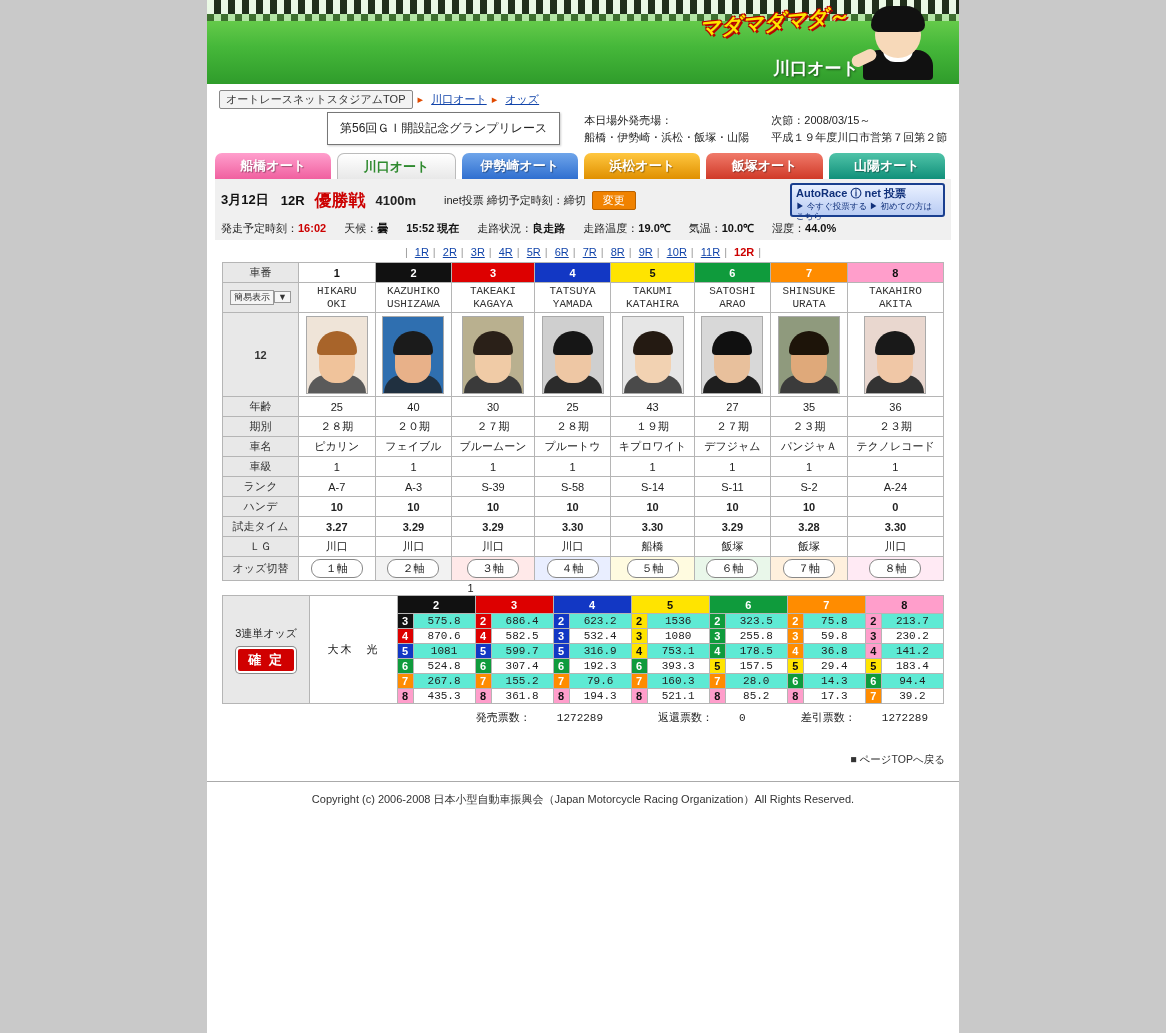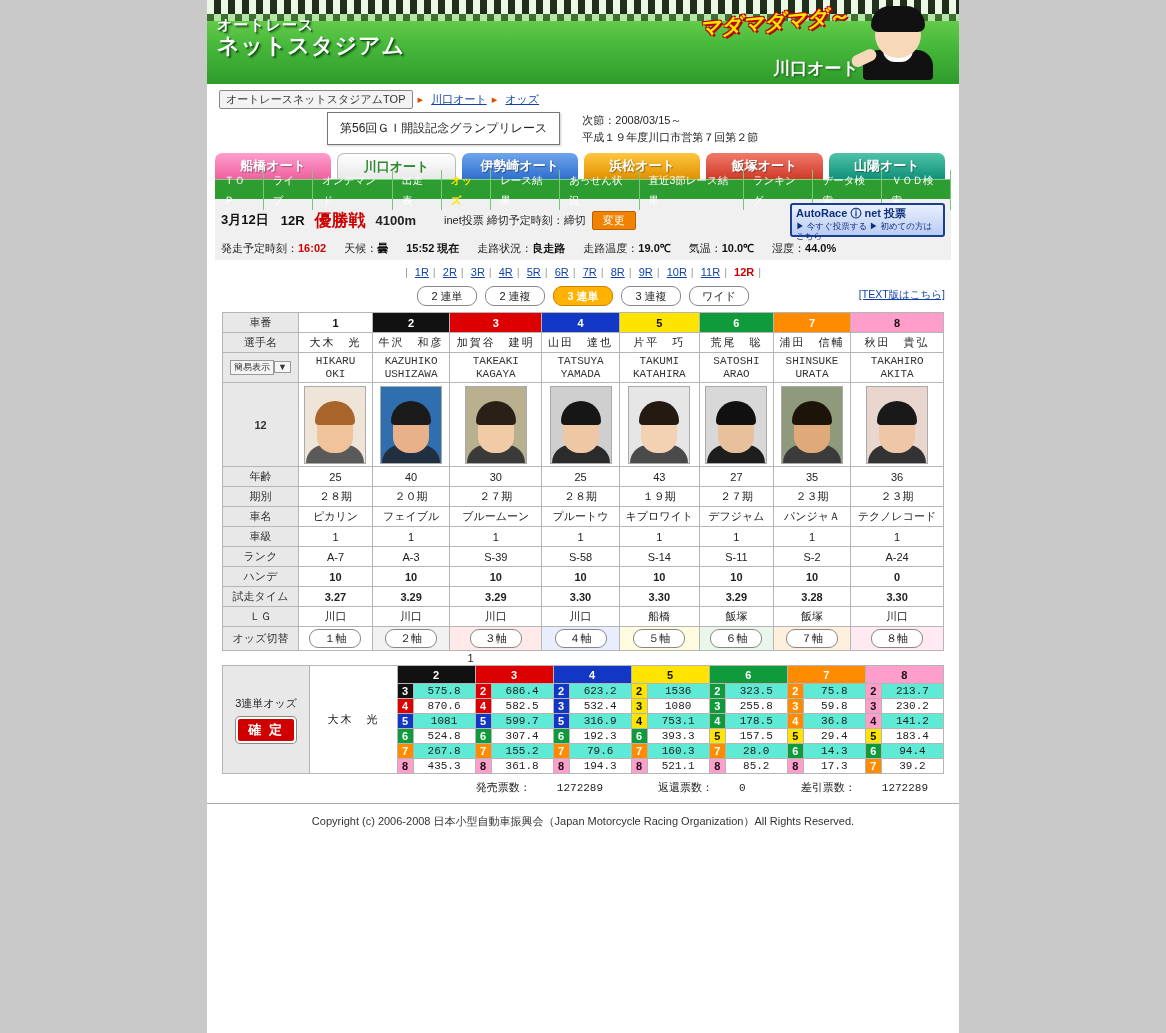--- a/index.html
+++ b/index.html
@@ -183,24 +183,20 @@
   }
 </style>
 </head>
 <body>
 
 <div class="page">
 
   <div class="banner">
     <div class="checker"></div>
     <div class="checker2"></div>
-    <div class="logo">
-      <div class="l1">オートレース</div>
-      <div class="l2">ネットスタジアム</div>
-    </div>
     <div class="mada">マダマダマダ～</div>
     <div class="mascot">
       <div class="body"></div>
         <div class="collar"></div>
         <div class="arm"></div>
       <div class="face"></div>
         <div class="hair"></div>
     </div>
     <div class="venue-title">川口オート</div>
   </div>
@@ -208,48 +204,39 @@
   <div class="crumbrow">
     <span class="crumb-top">オートレースネットスタジアムTOP</span>
     <span class="crumb-sep">▸</span>
     <a class="crumb-link" href="#">川口オート</a>
     <span class="crumb-sep">▸</span>
     <a class="crumb-link" href="#">オッズ</a>
   </div>
 
   <div class="inforow">
     <div class="raceballoon">第56回ＧＩ開設記念グランプリレース</div>
+    <div class="saleinfo">
+      <div>本日場外発売場：</div>
+      <div>船橋・伊勢崎・浜松・飯塚・山陽</div>
+    </div>
     <div class="nextinfo">
       <div>次節：2008/03/15～</div>
       <div>平成１９年度川口市営第７回第２節</div>
     </div>
   </div>
 
   <div class="venuetabs">
     <div class="vtab" style="background:linear-gradient(180deg,#ff9fcd,#f0609f)">船橋オート</div>
     <div class="vtab" style="background:linear-gradient(180deg,#ffffff,#e8e8e8);color:#2f8a2f;text-shadow:none;border:1px solid #bbb;border-bottom:none;">川口オート</div>
     <div class="vtab" style="background:linear-gradient(180deg,#6fa5ea,#2f6fd0)">伊勢崎オート</div>
     <div class="vtab" style="background:linear-gradient(180deg,#ffc740,#e09000)">浜松オート</div>
     <div class="vtab" style="background:linear-gradient(180deg,#f07a6a,#d03a28)">飯塚オート</div>
     <div class="vtab" style="background:linear-gradient(180deg,#4fc3a8,#11907a)">山陽オート</div>
   </div>
 
-  <div class="navbar">
-    <div class="nav">ＴＯＰ</div>
-    <div class="nav">ライブ</div>
-    <div class="nav">オンデマンド</div>
-    <div class="nav">出走表</div>
-    <div class="nav active">オッズ</div>
-    <div class="nav">レース結果</div>
-    <div class="nav">あっせん状況</div>
-    <div class="nav">直近3節レース結果</div>
-    <div class="nav">ランキング</div>
-    <div class="nav">データ検索</div>
-    <div class="nav">ＶＯＤ検索</div>
-  </div>
 
   <div class="racestrip">
     <div class="rs1">
       <span class="date">3月12日</span>
       <span class="rno">12R</span>
       <span class="rname">優勝戦</span>
       <span class="dist">4100m</span>
       <span class="inet">inet投票 締切予定時刻：</span>
       <span class="shimekiri">締切</span>
       <span class="btn-change">変更</span>
@@ -281,52 +268,33 @@
     <a href="#">5R</a><span>|</span>
     <a href="#">6R</a><span>|</span>
     <a href="#">7R</a><span>|</span>
     <a href="#">8R</a><span>|</span>
     <a href="#">9R</a><span>|</span>
     <a href="#">10R</a><span>|</span>
     <a href="#">11R</a><span>|</span>
     <span class="cur">12R</span><span>|</span>
   </div>
 
-  <div class="bettypes">
-    <div class="btype">2 連単</div>
-    <div class="btype">2 連複</div>
-    <div class="btype on">3 連単</div>
-    <div class="btype">3 連複</div>
-    <div class="btype">ワイド</div>
-    <a class="textban" href="#">[TEXT版はこちら]</a>
-  </div>
 
   <table class="grid">
     <tbody>
         <tr>
       <td class="rowlabel">車番</td>
       <td class="carno c1">1</td>
       <td class="carno c2">2</td>
       <td class="carno c3">3</td>
       <td class="carno c4">4</td>
       <td class="carno c5">5</td>
       <td class="carno c6">6</td>
       <td class="carno c7">7</td>
       <td class="carno c8">8</td>
-    </tr>
-    <tr>
-      <td class="rowlabel">選手名</td>
-      <td class="pname">大木　光</td>
-      <td class="pname">牛沢　和彦</td>
-      <td class="pname">加賀谷　建明</td>
-      <td class="pname">山田　達也</td>
-      <td class="pname">片平　巧</td>
-      <td class="pname">荒尾　聡</td>
-      <td class="pname">浦田　信輔</td>
-      <td class="pname">秋田　貴弘</td>
     </tr>
     <tr>
       <td class="rowlabel">
         <span class="small-btn">簡易表示</span><span class="small-btn">▼</span>
       </td>
       <td class="pname-en"><span>HIKARU</span><br><span>OKI</span></td>
       <td class="pname-en"><span>KAZUHIKO</span><br><span>USHIZAWA</span></td>
       <td class="pname-en"><span>TAKEAKI</span><br><span>KAGAYA</span></td>
       <td class="pname-en"><span>TATSUYA</span><br><span>YAMADA</span></td>
       <td class="pname-en"><span>TAKUMI</span><br><span>KATAHIRA</span></td>
@@ -624,15 +592,16 @@
     </tbody>
       </table>
   </div>
 
   <div class="sumrow">
     <span><span>発売票数：</span><span>1272289</span></span>
     <span><span>返還票数：</span><span>0</span></span>
     <span><span>差引票数：</span><span>1272289</span></span>
   </div>
 
+  <div class="pagetop">■ ページTOPへ戻る</div>
 
   <div class="footer">Copyright (c) 2006-2008 日本小型自動車振興会（Japan Motorcycle Racing Organization）All Rights Reserved.</div>
 </div>
 
 </body></html>

